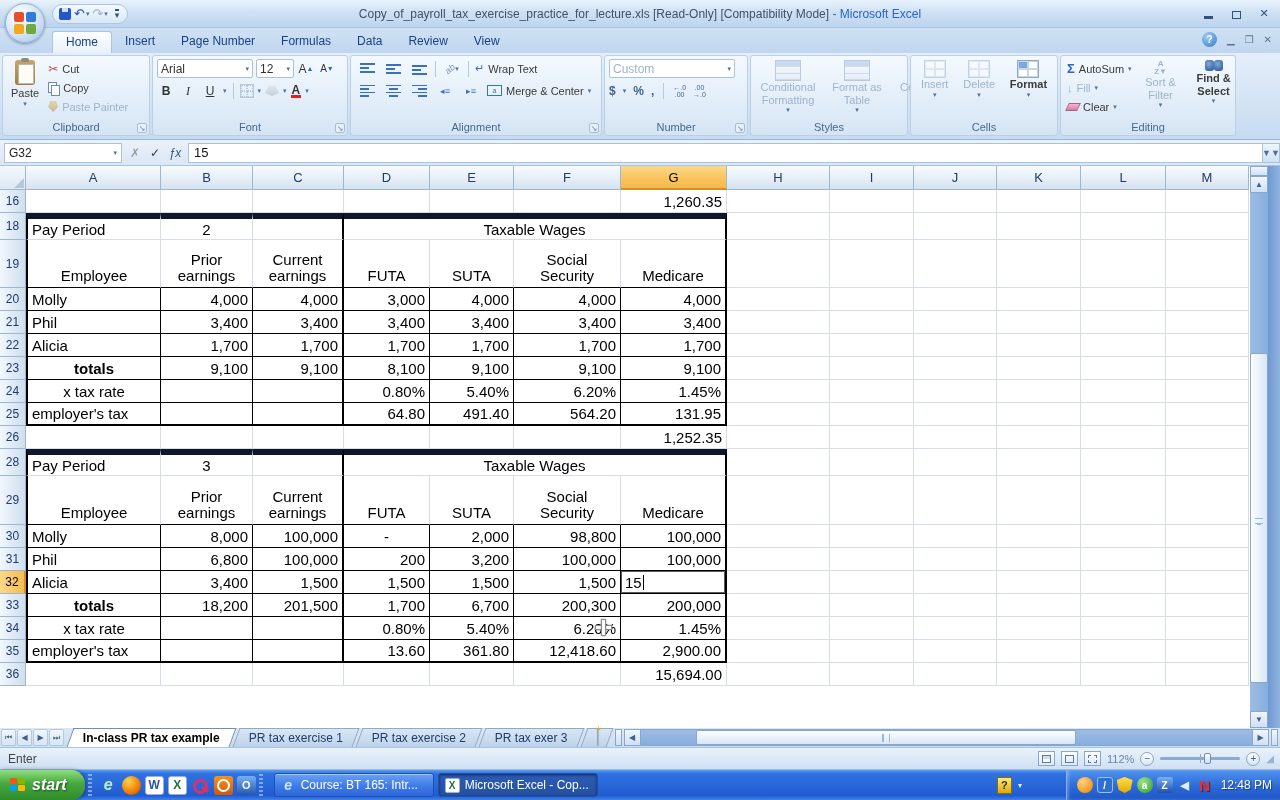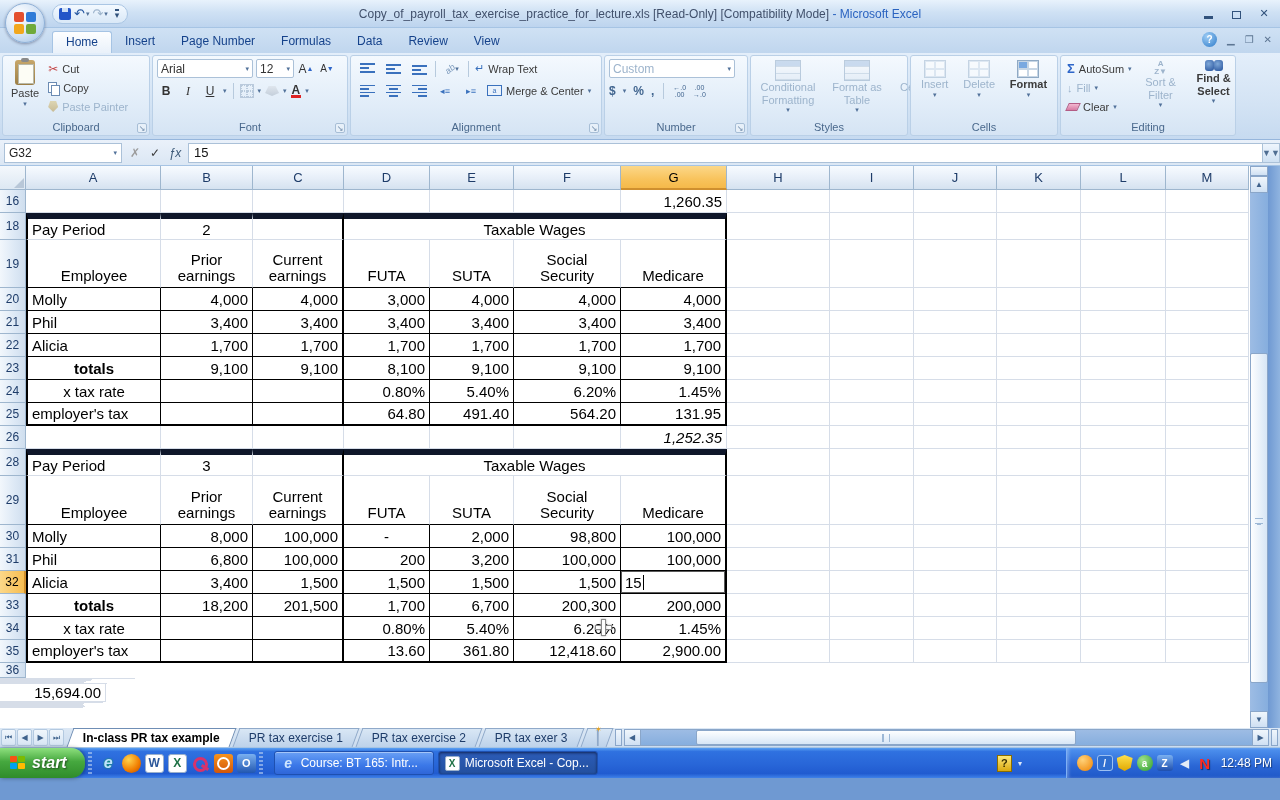--- a/index.html
+++ b/index.html
@@ -701,21 +701,21 @@
             <div class="cell" style="width: 83px;"></div>
           </div>
           <div class="grow" style="height: 23px;">
             <div class="rowh">26</div>
             <div class="cell" style="width: 135px;"></div>
             <div class="cell" style="width: 92px;"></div>
             <div class="cell" style="width: 91px;"></div>
             <div class="cell" style="width: 86px;"></div>
             <div class="cell" style="width: 84px;"></div>
             <div class="cell" style="width: 107px;"></div>
-            <div class="cell a-r" style="width: 106px; font-style: italic;">1,252.35</div>
+            <div class="cell a-r" style="width: 106px;">1,252.35</div>
             <div class="cell" style="width: 103px;"></div>
             <div class="cell" style="width: 84px;"></div>
             <div class="cell" style="width: 83px;"></div>
             <div class="cell" style="width: 84px;"></div>
             <div class="cell" style="width: 85px;"></div>
             <div class="cell" style="width: 83px;"></div>
           </div>
           <div class="grow" style="height: 27px;">
             <div class="rowh">28</div>
             <div class="cell a-l btk blk" style="width: 135px;">Pay Period</div>
@@ -834,21 +834,21 @@
             <div class="cell a-r bbk br1k" style="width: 84px;">361.80</div>
             <div class="cell a-r bbk br1k" style="width: 107px;">12,418.60</div>
             <div class="cell a-r bbk brk" style="width: 106px;">2,900.00</div>
             <div class="cell" style="width: 103px;"></div>
             <div class="cell" style="width: 84px;"></div>
             <div class="cell" style="width: 83px;"></div>
             <div class="cell" style="width: 84px;"></div>
             <div class="cell" style="width: 85px;"></div>
             <div class="cell" style="width: 83px;"></div>
           </div>
-          <div class="grow" style="height: 23px; flex-direction: column;">
+          <div class="grow" style="height: 23px;">
             <div class="rowh">36</div>
             <div class="cell" style="width: 135px;"></div>
             <div class="cell" style="width: 92px;"></div>
             <div class="cell" style="width: 91px;"></div>
             <div class="cell" style="width: 86px;"></div>
             <div class="cell" style="width: 84px;"></div>
             <div class="cell" style="width: 107px;"></div>
             <div class="cell a-r" style="width: 106px;">15,694.00</div>
             <div class="cell" style="width: 103px;"></div>
             <div class="cell" style="width: 84px;"></div>
@@ -900,20 +900,42 @@
       <div class="hs-track">
         <div class="hs-thumb">
             <span class="hgrip"></span>
           </div>
       </div>
       <span class="hs-btn r">▶</span>
     </div>
     <div class="tabsplit"></div>
   </div>
 
+  <div class="statusbar">
+    <span class="smode">Enter</span>
+    <div class="sright">
+      <span class="viewb grid">
+          <i></i>
+        </span>
+      <span class="viewb">
+          <i></i>
+        </span>
+      <span class="viewb">
+          <i style="border-style:dashed"></i>
+        </span>
+      <span class="zoomtxt">112%</span>
+      <span class="zbtn">−</span>
+      <span class="ztrack">
+          <span class="ztick"></span>
+          <span class="zthumb"></span>
+        </span>
+      <span class="zbtn">+</span>
+      <span class="gripc">◢</span>
+    </div>
+  </div>
 
   <div class="taskbar">
     <div class="startbtn">
       <span class="flag">
           <i></i>
           <i></i>
           <i></i>
           <i></i>
         </span>
       <span>start</span>

